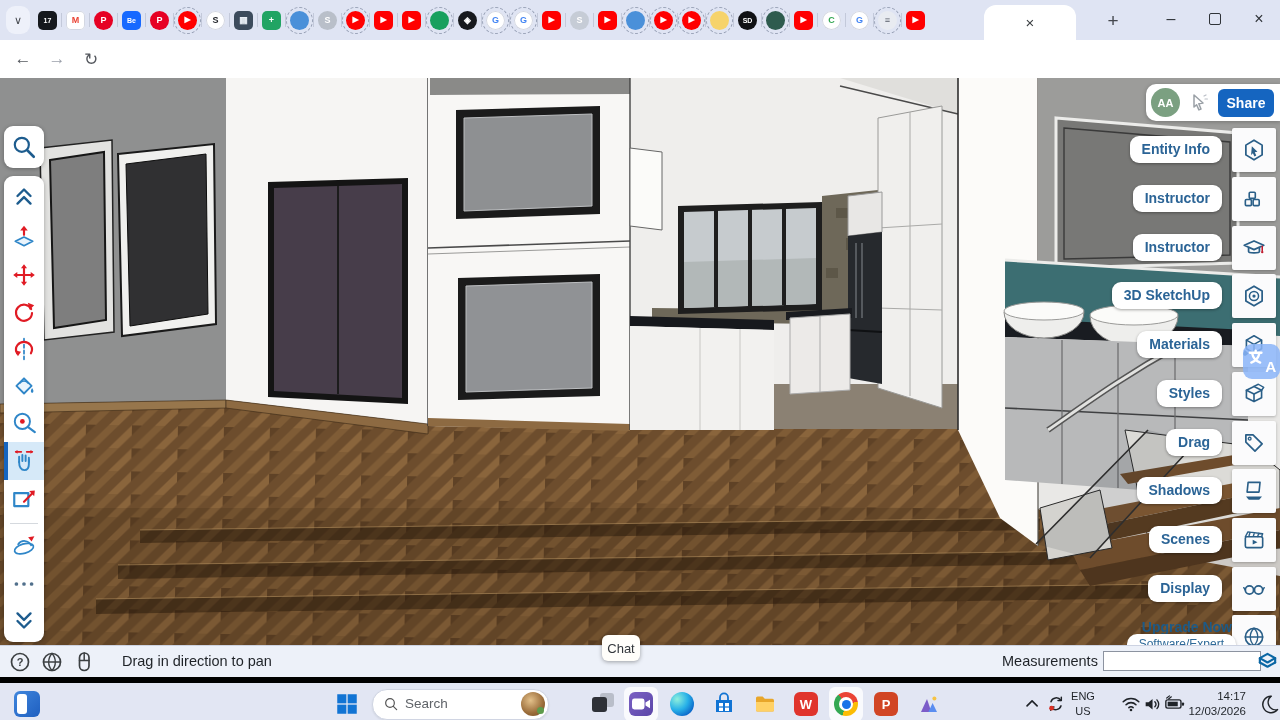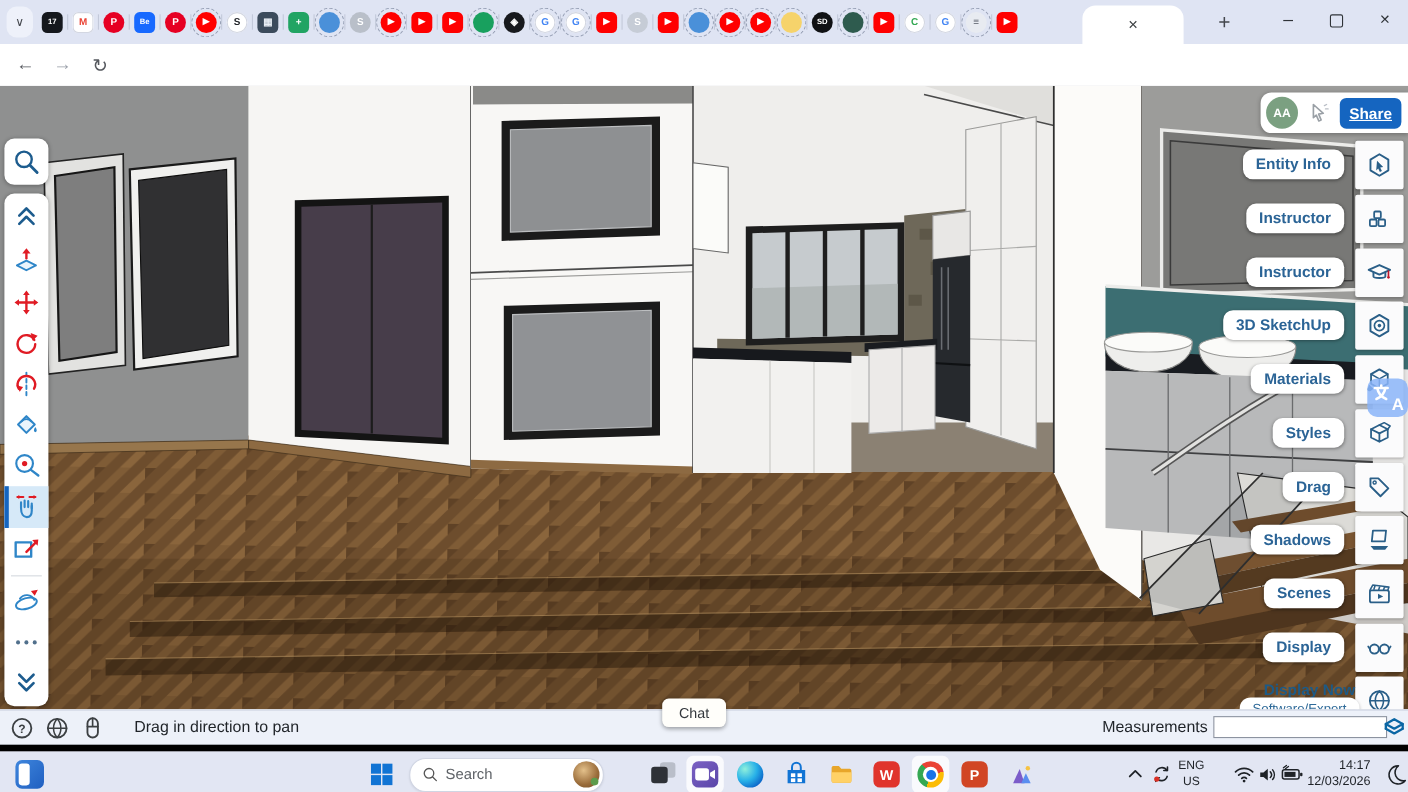--- a/index.html
+++ b/index.html
@@ -49,21 +49,21 @@
   #su-topbar .glyph{font-size:21px;color:#8b9197;margin:0 11px;}
   #su-topbar .saved{font-size:13px;font-weight:bold;letter-spacing:.5px;color:#9aa0a6;margin-left:12px;}
   #hamburger{width:24px;height:18px;margin-left:16px;display:flex;flex-direction:column;justify-content:space-between;}
   #hamburger i{display:block;height:2.6px;background:#1d5c8e;border-radius:2px;}
 
   #su-topright{position:absolute;left:1146px;top:6px;width:134px;height:37px;background:#fff;border-radius:10px 0 0 10px;
     box-shadow:0 1px 4px rgba(0,0,0,.25);display:flex;align-items:center;}
   .aa{width:29px;height:29px;border-radius:50%;background:#7ba081;color:#fff;font-size:11px;font-weight:bold;
     display:flex;align-items:center;justify-content:center;margin-left:5px;}
   #share-btn{margin-left:8px;width:56px;height:28px;border-radius:6px;background:#1565c0;color:#fff;
-    font-size:14px;font-weight:bold;display:flex;align-items:center;justify-content:center;text-decoration:underline;}
+    font-size:14px;font-weight:bold;display:flex;align-items:center;justify-content:center;}
 
   #search-tile{position:absolute;left:4px;top:48px;width:40px;height:42px;background:#fff;border-radius:9px;
     box-shadow:0 1px 4px rgba(0,0,0,.3);display:flex;align-items:center;justify-content:center;}
   #left-rail{position:absolute;left:4px;top:98px;width:40px;height:466px;background:#fff;border-radius:9px;
     box-shadow:0 1px 4px rgba(0,0,0,.3);}
   .tool{position:absolute;left:7px;width:26px;height:26px;}
   .tool svg{width:26px;height:26px;}
   .rail-div{position:absolute;left:6px;width:28px;height:1px;background:#d5d9de;}
   .sel-row{position:absolute;left:0;width:40px;height:38px;background:#d6e9f8;}
   .sel-bar{position:absolute;left:0;width:4px;height:38px;background:#1565c0;}
@@ -74,21 +74,21 @@
   .pill{position:absolute;height:19px;padding:4px 12px;background:#fff;border-radius:9px;right:58px;
     box-shadow:0 1px 3px rgba(0,0,0,.35);font-size:14px;line-height:19px;font-weight:600;color:#2b6496;white-space:nowrap;}
   #translate-fab{position:absolute;left:1243px;top:266px;width:37px;height:35px;border-radius:9px;
     background:rgba(138,180,248,.85);display:flex;align-items:center;justify-content:center;}
   #upgrade-now{position:absolute;right:48px;top:541px;font-size:14px;font-weight:bold;color:#1d5a86;white-space:nowrap;}
   #upgrade-pill{position:absolute;right:44px;top:556px;background:#fff;border-radius:10px;padding:3px 12px;
     font-size:12px;color:#2e6a99;box-shadow:0 1px 3px rgba(0,0,0,.3);white-space:nowrap;}
   #watermark{position:absolute;left:560px;top:518px;display:flex;align-items:center;opacity:.75;}
   #watermark .wm-txt{font-size:28px;font-weight:bold;color:rgba(52,61,82,.62);margin-left:8px;}
 
-  #chat-btn{position:absolute;left:602px;top:635px;width:58px;height:26px;background:#fffefa;border-radius:6px;
+  #chat-btn{position:absolute;left:602px;top:635px;width:38px;height:26px;background:#fffefa;border-radius:6px;
     box-shadow:0 1px 4px rgba(0,0,0,.35);font-size:13px;color:#33373c;display:flex;align-items:center;justify-content:center;z-index:9;}
 
   
   #statusbar{position:absolute;left:0;top:645px;width:1280px;height:32px;background:#edf1f9;border-top:1px solid #cdd3e2;}
   .st-ic{position:absolute;top:4px;width:24px;height:24px;}
   #st-hint{position:absolute;left:122px;top:7px;font-size:14.5px;color:#1f2328;}
   #meas-label{position:absolute;left:1002px;top:7px;font-size:14.5px;color:#1f2328;}
   #meas-input{position:absolute;left:1103px;top:5px;width:148px;height:18px;border:1px solid #8c93a0;background:#fff;
     font-family:"Liberation Sans",sans-serif;font-size:12px;padding:0 4px;}
   #st-logo{position:absolute;left:1256px;top:4px;width:23px;height:23px;}
@@ -572,21 +572,21 @@
             <path d="M4 12 H20 M12 4 a11 11 0 0 1 0 16 M12 4 a11 11 0 0 0 0 16" stroke="#2a5f88" stroke-width="1.3"></path>
           </svg>
         </div>
       </div>
     <div id="translate-fab">
         <svg viewBox="0 0 24 24" width="100%" height="100%" fill="none" stroke-linecap="round" stroke-linejoin="round">
           <path d="M4 6 h8 M8 4.5 V6 M5.5 6 c0.6 3.4 3 5.8 5.6 6.8 M10.6 6 c-0.6 3.4 -3 5.8 -5.6 6.8" stroke="#fff" stroke-width="1.6"></path>
           <text x="14.5" y="19.5" font-size="10.5" font-weight="bold" fill="#fff" stroke="none" font-family="Liberation Sans,sans-serif">A</text>
         </svg>
       </div>
-    <div id="upgrade-now">Display Now</div>
+    <div id="upgrade-now">Upgrade Now</div>
     <div id="upgrade-pill">Software/Expert</div>
 
   </div>
 
   <div id="chat-btn">Chat</div>
 
   <div id="statusbar">
     <span class="st-ic" style="left:8px" id="st-help"><svg viewBox="0 0 24 24" width="100%" height="100%" fill="none" stroke-linecap="round" stroke-linejoin="round">
           <circle cx="12" cy="12" r="8.5" stroke="#3c4043" stroke-width="1.7"></circle>
           <text x="12" y="16" text-anchor="middle" font-size="11" font-weight="bold" fill="#3c4043" stroke="none" font-family="Liberation Sans,sans-serif">?</text>

